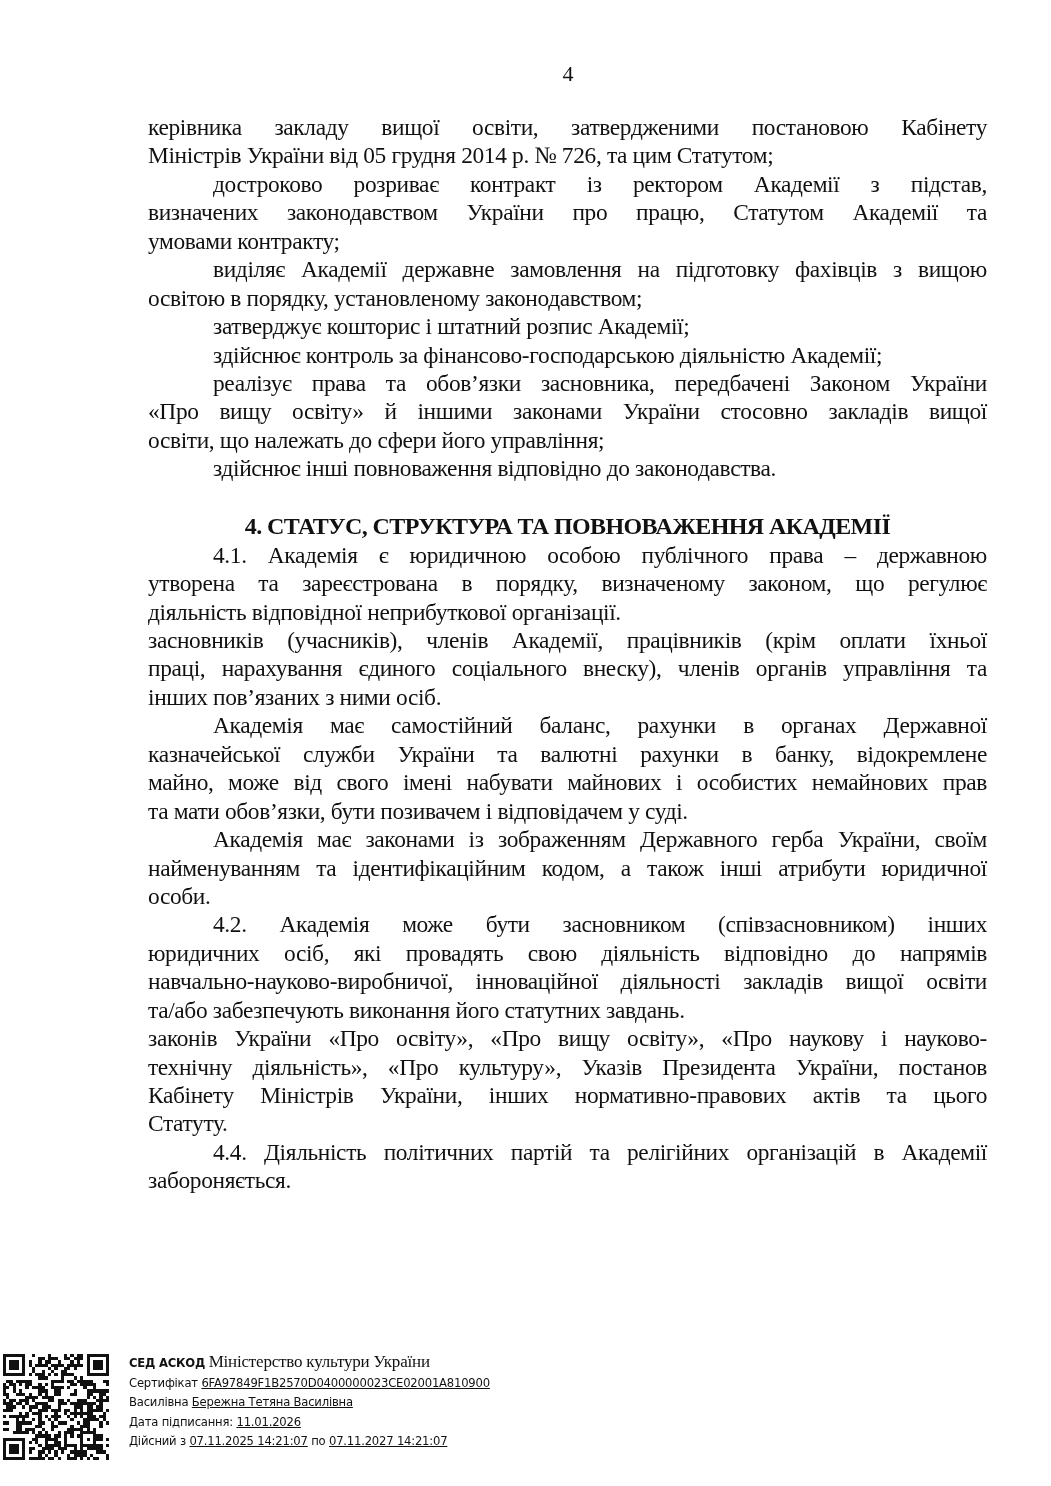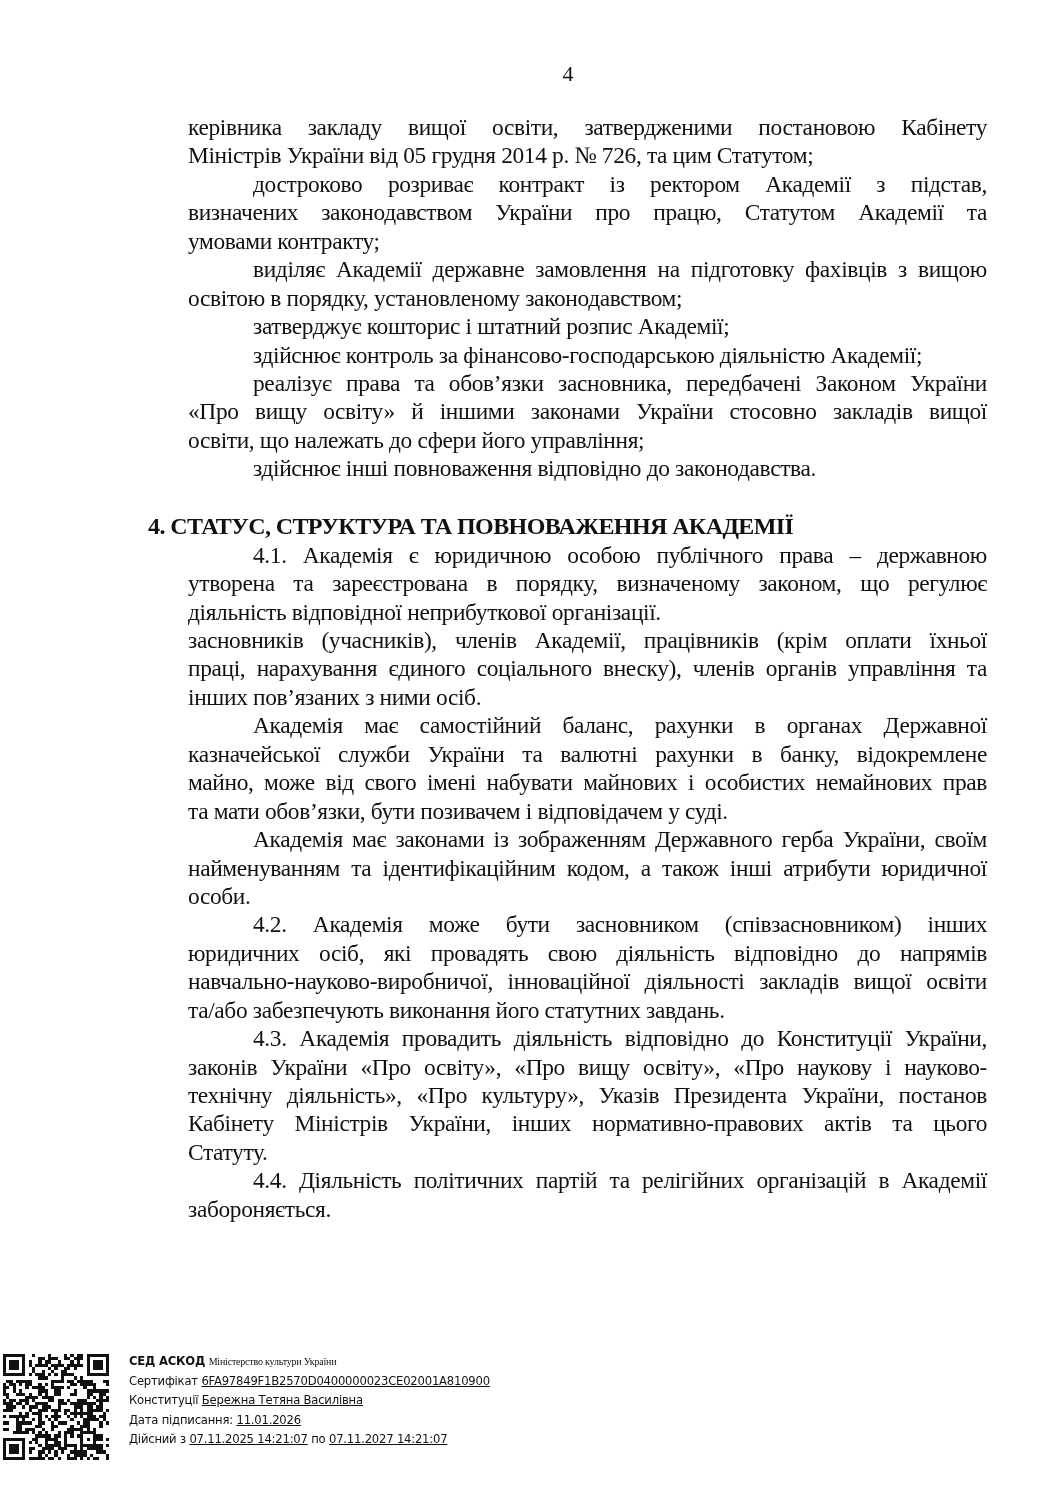--- a/index.html
+++ b/index.html
@@ -6,39 +6,39 @@
   body { width: 1051px; height: 1486px; position: relative; overflow: hidden; color: #111; }
   .page-number {
     position: absolute; top: 60px; left: 0; width: 1136px; text-align: center;
     font-family: "Liberation Serif", serif; font-size: 22px; line-height: 28px;
   }
   .body-text {
     position: absolute; top: 113px; left: 148px; width: 839px;
     font-family: "Liberation Serif", serif; font-size: 23.4px; line-height: 28.45px;
     letter-spacing: -0.35px;
   }
-  .ln { display: block; white-space: nowrap; height: 28.45px; overflow: visible; margin-left: 40px; }
+  .ln { display: block; white-space: nowrap; height: 28.45px; overflow: visible; }
   .ln.j { text-align: justify; text-align-last: justify; white-space: normal; }
   .ln.ind { padding-left: 65px; }
   .heading {
-    display: block; text-align: left; font-weight: bold; height: 30px; line-height: 30px;
+    display: block; text-align: center; font-weight: bold; height: 30px; line-height: 30px;
     margin-top: 28px; font-size: 24px; letter-spacing: -0.6px;
   }
   .footer {
     position: absolute; left: 0; top: 1352px; width: 600px; height: 120px;
   }
   .qr { position: absolute; left: 3px; top: 2px; width: 106px; height: 106px; }
   .meta {
     position: absolute; left: 129px; top: 0; width: 460px;
     font-family: "DejaVu Sans", sans-serif; font-size: 11.6px; line-height: 19.5px; color: #111;
     letter-spacing: -0.2px;
   }
   .meta .row { display: block; white-space: nowrap; }
   .meta .b { font-weight: bold; }
-  .meta .serif { font-family: "Liberation Serif", serif; font-size: 10px; text-align: right; }
+  .meta .serif { font-family: "Liberation Serif", serif; font-size: 17px; text-align: right; }
   .meta .u { text-decoration: underline; }
 </style>
 </head>
 <body>
 
 <div class="page-number">4</div>
 
 <div class="body-text">
   <div id="before">
       <div class="ln j">керівника закладу вищої освіти, затвердженими постановою Кабінету</div>
@@ -67,21 +67,20 @@
       <div class="ln j">казначейської служби України та валютні рахунки в банку, відокремлене</div>
       <div class="ln j">майно, може від свого імені набувати майнових і особистих немайнових прав</div>
       <div class="ln">та мати обов’язки, бути позивачем і відповідачем у суді.</div>
       <div class="ln j ind">Академія має законами із зображенням Державного герба України, своїм</div>
       <div class="ln j">найменуванням та ідентифікаційним кодом, а також інші атрибути юридичної</div>
       <div class="ln">особи.</div>
       <div class="ln j ind">4.2. Академія може бути засновником (співзасновником) інших</div>
       <div class="ln j">юридичних осіб, які провадять свою діяльність відповідно до напрямів</div>
       <div class="ln j">навчально-науково-виробничої, інноваційної діяльності закладів вищої освіти</div>
       <div class="ln">та/або забезпечують виконання його статутних завдань.</div>
-      <div class="ln j ind">4.3. Академія провадить діяльність відповідно до Конституції України,</div>
       <div class="ln j">законів України «Про освіту», «Про вищу освіту», «Про наукову і науково-</div>
       <div class="ln j">технічну діяльність», «Про культуру», Указів Президента України, постанов</div>
       <div class="ln j">Кабінету Міністрів України, інших нормативно-правових актів та цього</div>
       <div class="ln">Статуту.</div>
       <div class="ln j ind">4.4. Діяльність політичних партій та релігійних організацій в Академії</div>
       <div class="ln">забороняється.</div>
     </div>
 </div>
 
 <div class="footer">
@@ -559,21 +558,21 @@
   <div class="meta">
     <span class="row">
       <span class="b">СЕД АСКОД</span>
       <span class="serif">Міністерство культури України</span>
     </span>
     <span class="row">
       <span>Сертифікат</span>
       <span class="u">6FA97849F1B2570D0400000023CE02001A810900</span>
     </span>
     <span class="row">
-      <span>Конституції</span>
+      <span>Василівна</span>
       <span class="u">Бережна Тетяна Василівна</span>
     </span>
     <span class="row">
       <span>Дата підписання:</span>
       <span class="u">11.01.2026</span>
     </span>
     <span class="row">
       <span>Дійсний з</span>
       <span class="u">07.11.2025 14:21:07</span>
       <span>по</span>

